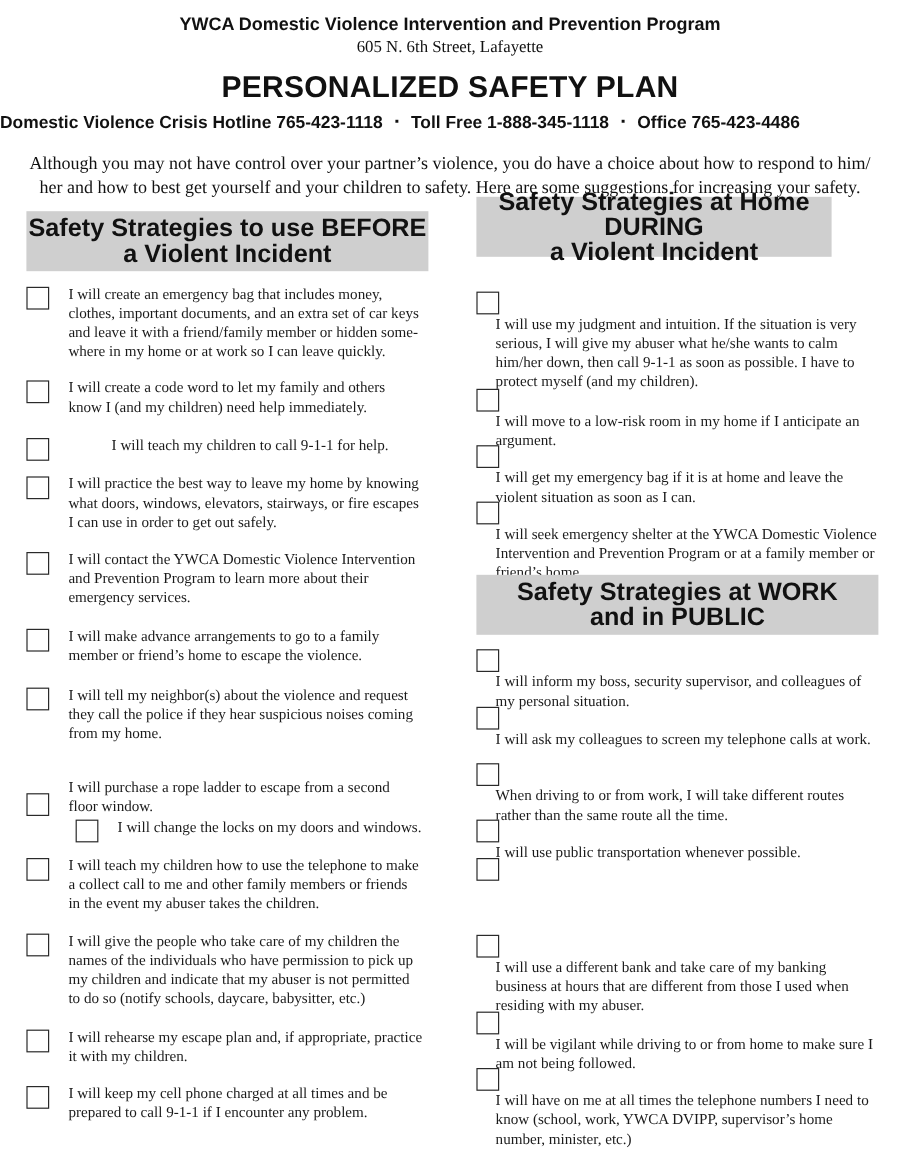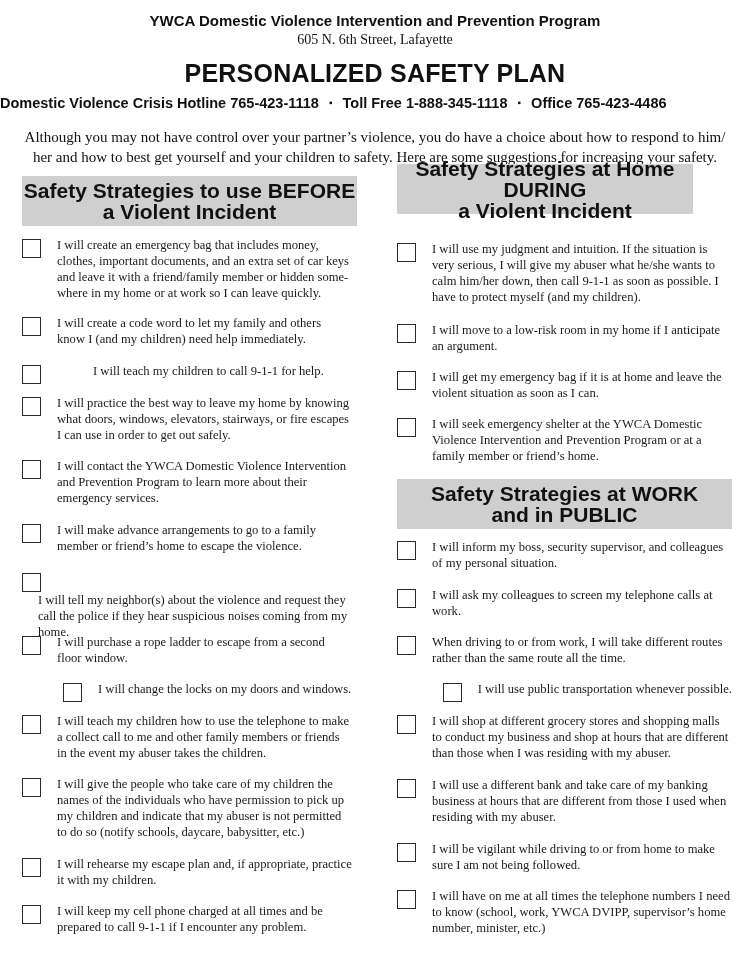--- a/index.html
+++ b/index.html
@@ -92,21 +92,21 @@
       cursor: pointer;
     }
     .item-text {
       margin-left: 16px;
       font-family: "Liberation Serif", serif;
       font-size: 12.6px;
       line-height: 16px;
       color: #1a1a1a;
     }
     .left-col .item { left: 22px; width: 330px; }
-    .right-col .item { left: 397px; width: 335px; }
+    .right-col .item { left: 397px; width: 335px; flex-direction: column; }
   </style>
 </head>
 <body>
 
 <div class="org-title">YWCA Domestic Violence Intervention and Prevention Program</div>
 <div class="org-address">605 N. 6th Street, Lafayette</div>
 <div class="page-title">PERSONALIZED SAFETY PLAN</div>
 <div class="hotline-bar">
   <span>Domestic Violence Crisis Hotline 765-423-1118</span>
   <span class="sep">▪</span>
@@ -139,25 +139,25 @@
     <div class="item-text">I will practice the best way to leave my home by knowing what doors, windows, elevators, stairways, or fire escapes I can use in order to get out safely.</div>
   </div>
   <div class="item" style="top:458px;">
     <div class="checkbox"></div>
     <div class="item-text">I will contact the YWCA Domestic Violence Intervention and Prevention Program to learn more about their emergency services.</div>
   </div>
   <div class="item" style="top:522px;">
     <div class="checkbox"></div>
     <div class="item-text">I will make advance arrangements to go to a family member or friend’s home to escape the violence.</div>
   </div>
-  <div class="item" style="top:571px;flex-direction:column;">
+  <div class="item" style="top:571px;">
     <div class="checkbox"></div>
     <div class="item-text">I will tell my neighbor(s) about the violence and request they call the police if they hear suspicious noises coming from my home.</div>
   </div>
-  <div class="item" style="top:634px;">
+  <div class="item" style="top:648px;align-items:flex-end;">
     <div class="checkbox"></div>
     <div class="item-text">I will purchase a rope ladder to escape from a second floor window.</div>
   </div>
   <div class="item" style="top:681px;margin-left:41px;">
     <div class="checkbox"></div>
     <div class="item-text">I will change the locks on my doors and windows.</div>
   </div>
   <div class="item" style="top:713px;">
     <div class="checkbox"></div>
     <div class="item-text">I will teach my children how to use the telephone to make a collect call to me and other family members or friends in the event my abuser takes the children.</div>
@@ -215,21 +215,20 @@
   <div class="item" style="top:634px;">
     <div class="checkbox"></div>
     <div class="item-text">When driving to or from work, I will take different routes rather than the same route all the time.</div>
   </div>
   <div class="item" style="top:681px;justify-content:flex-end;">
     <div class="checkbox"></div>
     <div class="item-text">I will use public transportation whenever possible.</div>
   </div>
   <div class="item" style="top:713px;">
     <div class="checkbox"></div>
-    <div class="item-text">I will shop at different grocery stores and shopping malls to conduct my business and shop at hours that are different than those when I was residing with my abuser.</div>
   </div>
   <div class="item" style="top:777px;">
     <div class="checkbox"></div>
     <div class="item-text">I will use a different bank and take care of my banking business at hours that are different from those I used when residing with my abuser.</div>
   </div>
   <div class="item" style="top:841px;">
     <div class="checkbox"></div>
     <div class="item-text">I will be vigilant while driving to or from home to make sure I am not being followed.</div>
   </div>
   <div class="item" style="top:888px;">

